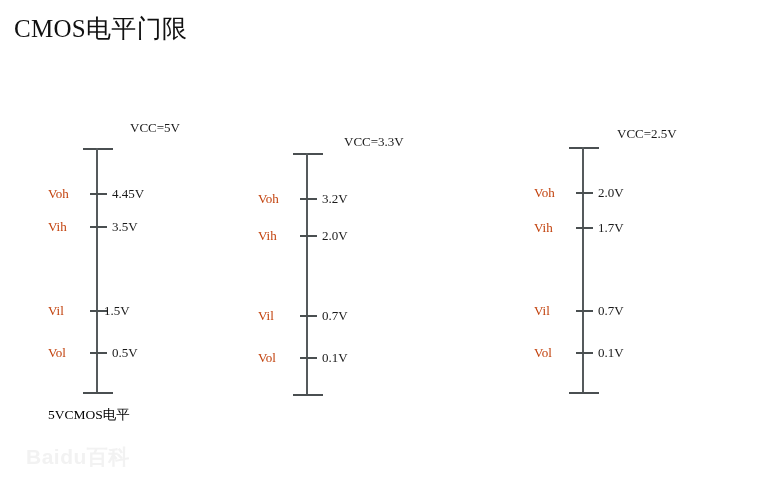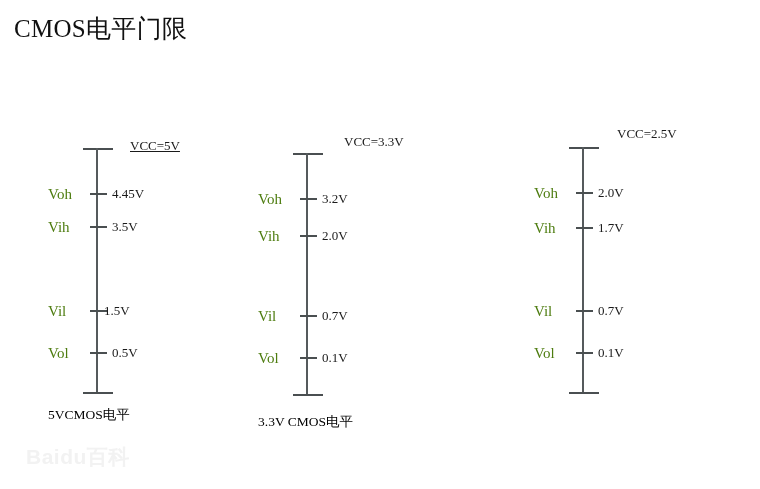--- a/index.html
+++ b/index.html
@@ -79,24 +79,24 @@
   .tick-mark {
     position: absolute;
     top: 8px;
     height: 2px;
     width: 17px;
     background: #4a4f51;
   }
   .tick-name {
     position: absolute;
     top: 0;
-    font-size: 15px;
+    font-size: 13px;
     line-height: 18px;
     white-space: nowrap;
-    color: #4d7c0f;
+    color: #c2410c;
     text-align: right;
   }
   .tick-value {
     position: absolute;
     top: 0;
     font-size: 13px;
     line-height: 18px;
     white-space: nowrap;
     color: #1a1a1a;
     text-align: left;
@@ -127,21 +127,21 @@
 </style>
 </head>
 <body>
 
 <div id="page">
 
   <h1 class="page-title">CMOS电平门限</h1>
 
   <div class="scale-column" style="left:0px;">
 
-    <div class="vcc-header" style="left:130px; top:138px;text-decoration:underline;">VCC=5V</div>
+    <div class="vcc-header" style="left:130px; top:120px;">VCC=5V</div>
 
     <div class="axis-cap" style="left:83px; top:148px;"></div>
     <div class="axis-line" style="left:96px; top:148px; height:246px;"></div>
     <div class="axis-cap" style="left:83px; top:392px;"></div>
 
     <div class="tick-row" style="top:185px;">
       <div class="tick-name" style="left:48px;">Voh</div>
       <div class="tick-mark" style="left:90px;"></div>
       <div class="tick-value" style="left:112px;">4.45V</div>
     </div>
@@ -192,21 +192,20 @@
       <div class="tick-mark" style="left:90px;"></div>
       <div class="tick-value" style="left:112px;">0.7V</div>
     </div>
 
     <div class="tick-row" style="top:349px;">
       <div class="tick-name" style="left:48px;">Vol</div>
       <div class="tick-mark" style="left:90px;"></div>
       <div class="tick-value" style="left:112px;">0.1V</div>
     </div>
 
-    <div class="column-caption" style="left:48px; top:413px;">3.3V CMOS电平</div>
   </div>
 
   <div class="scale-column" style="left:486px;">
 
     <div class="vcc-header" style="left:131px; top:126px;">VCC=2.5V</div>
 
     <div class="axis-cap" style="left:83px; top:147px;"></div>
     <div class="axis-line" style="left:96px; top:147px; height:247px;"></div>
     <div class="axis-cap" style="left:83px; top:392px;"></div>
 

